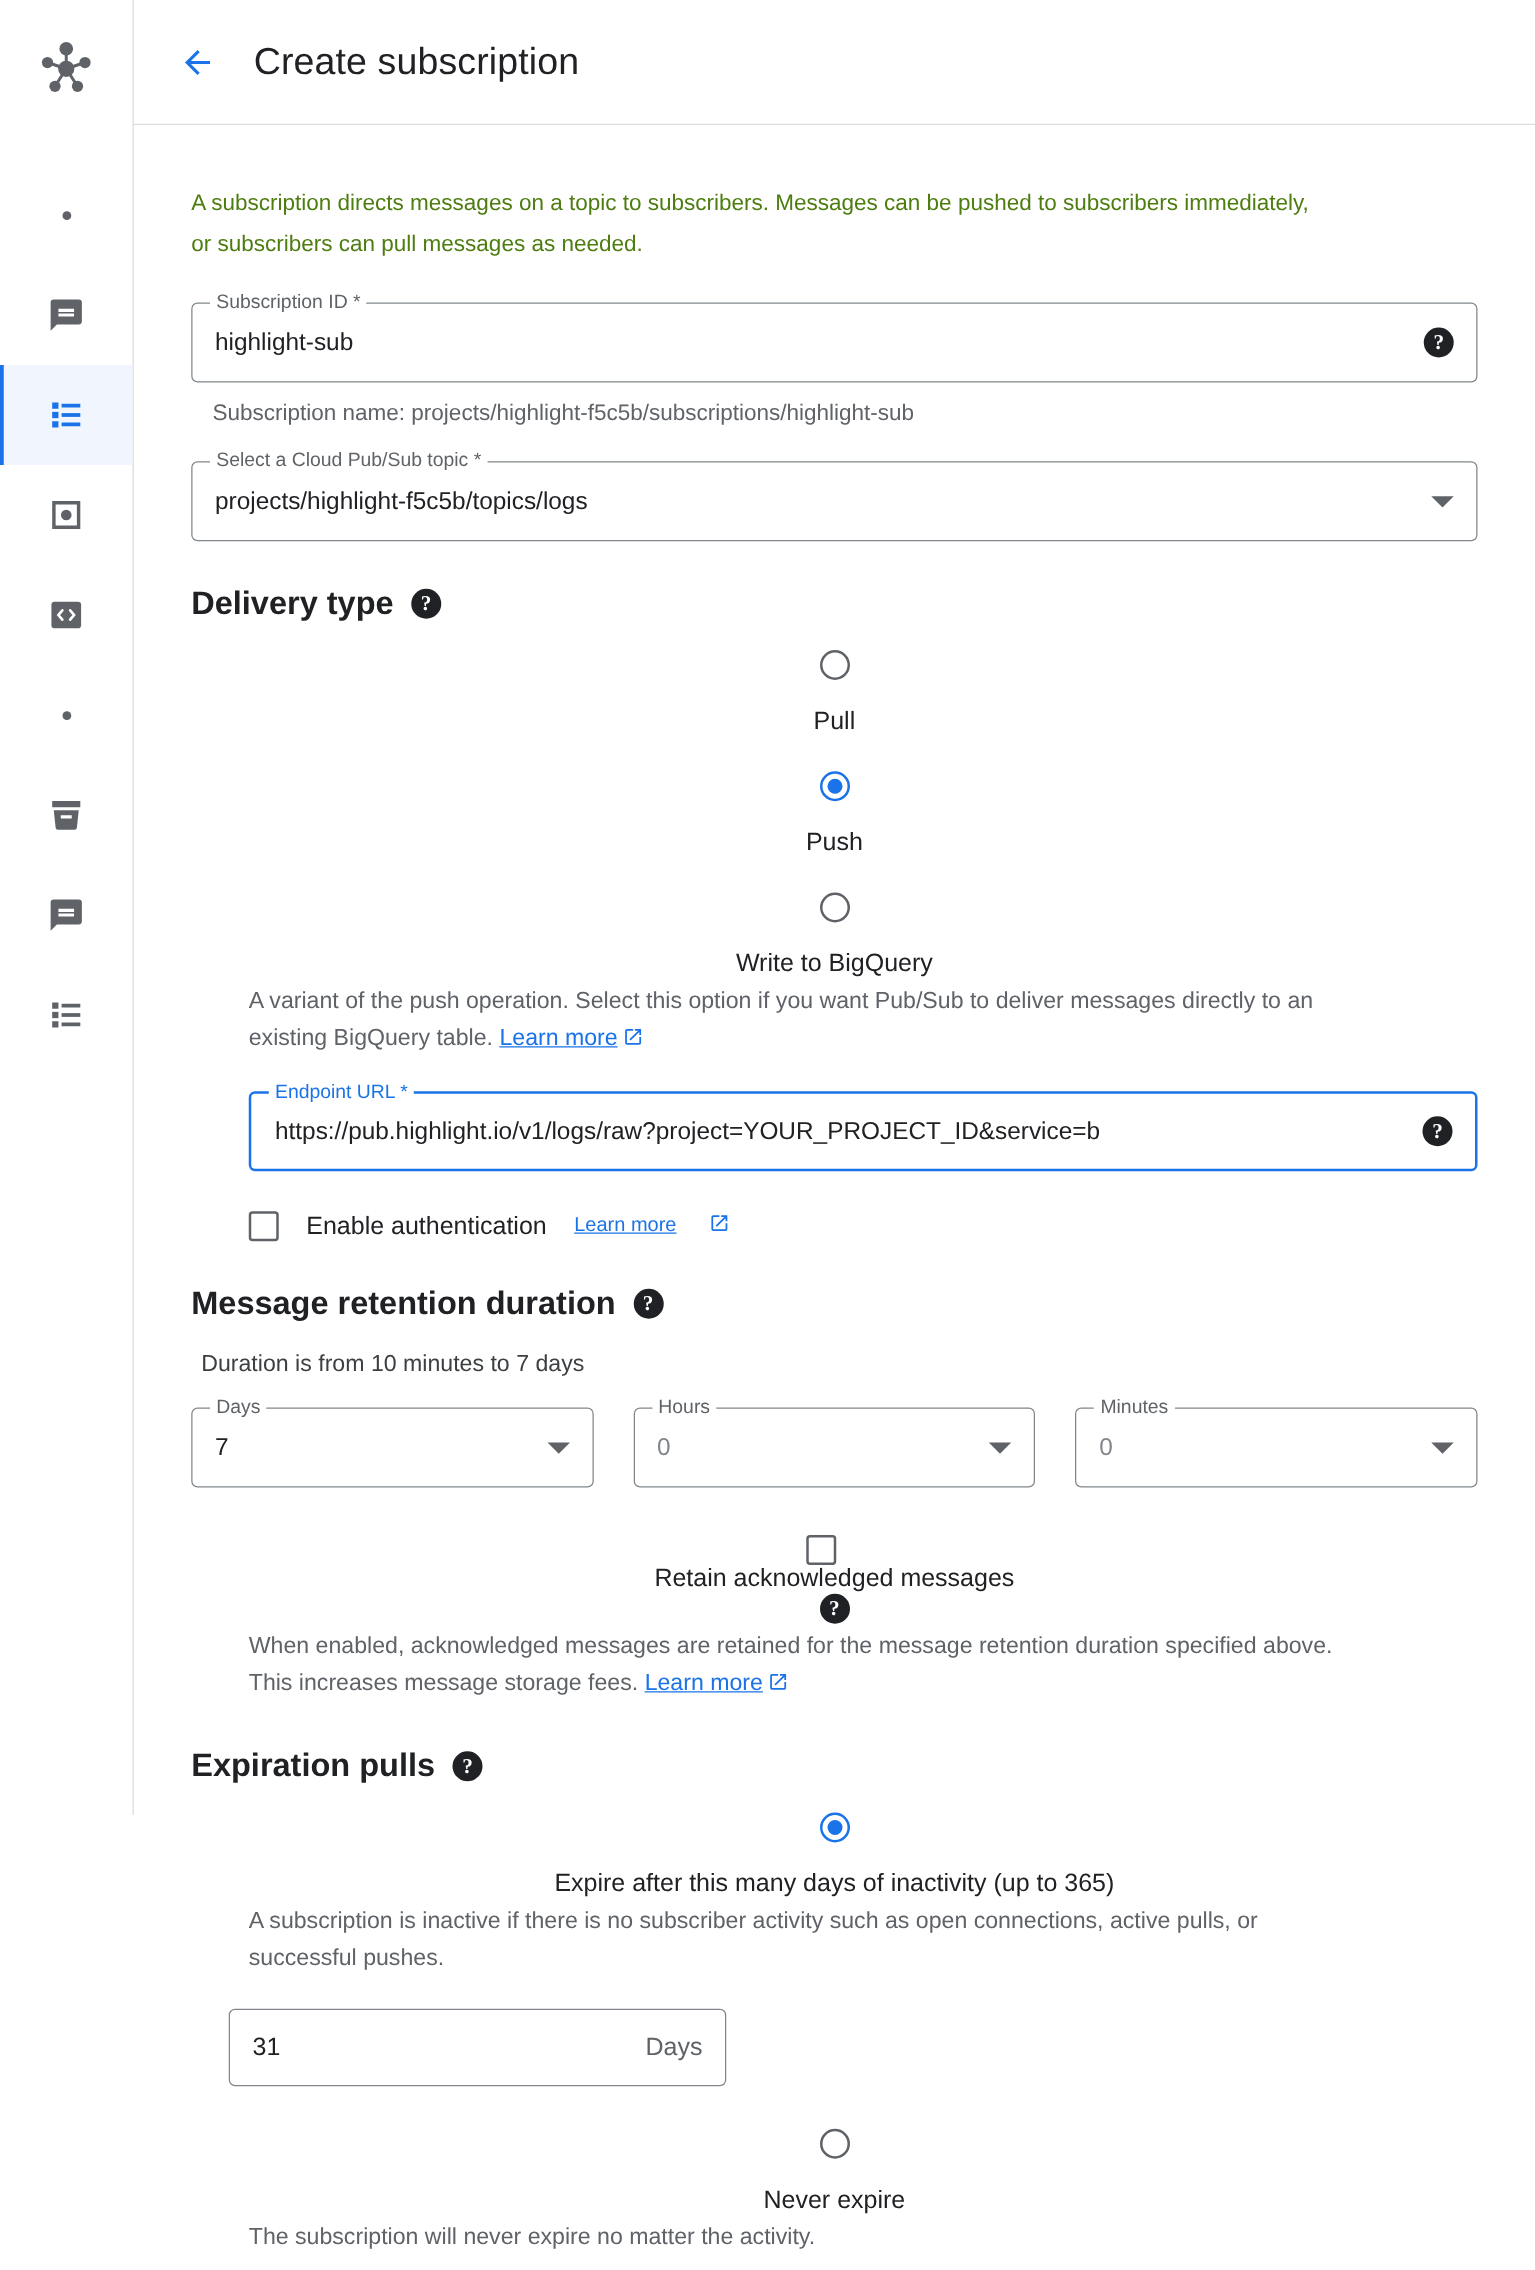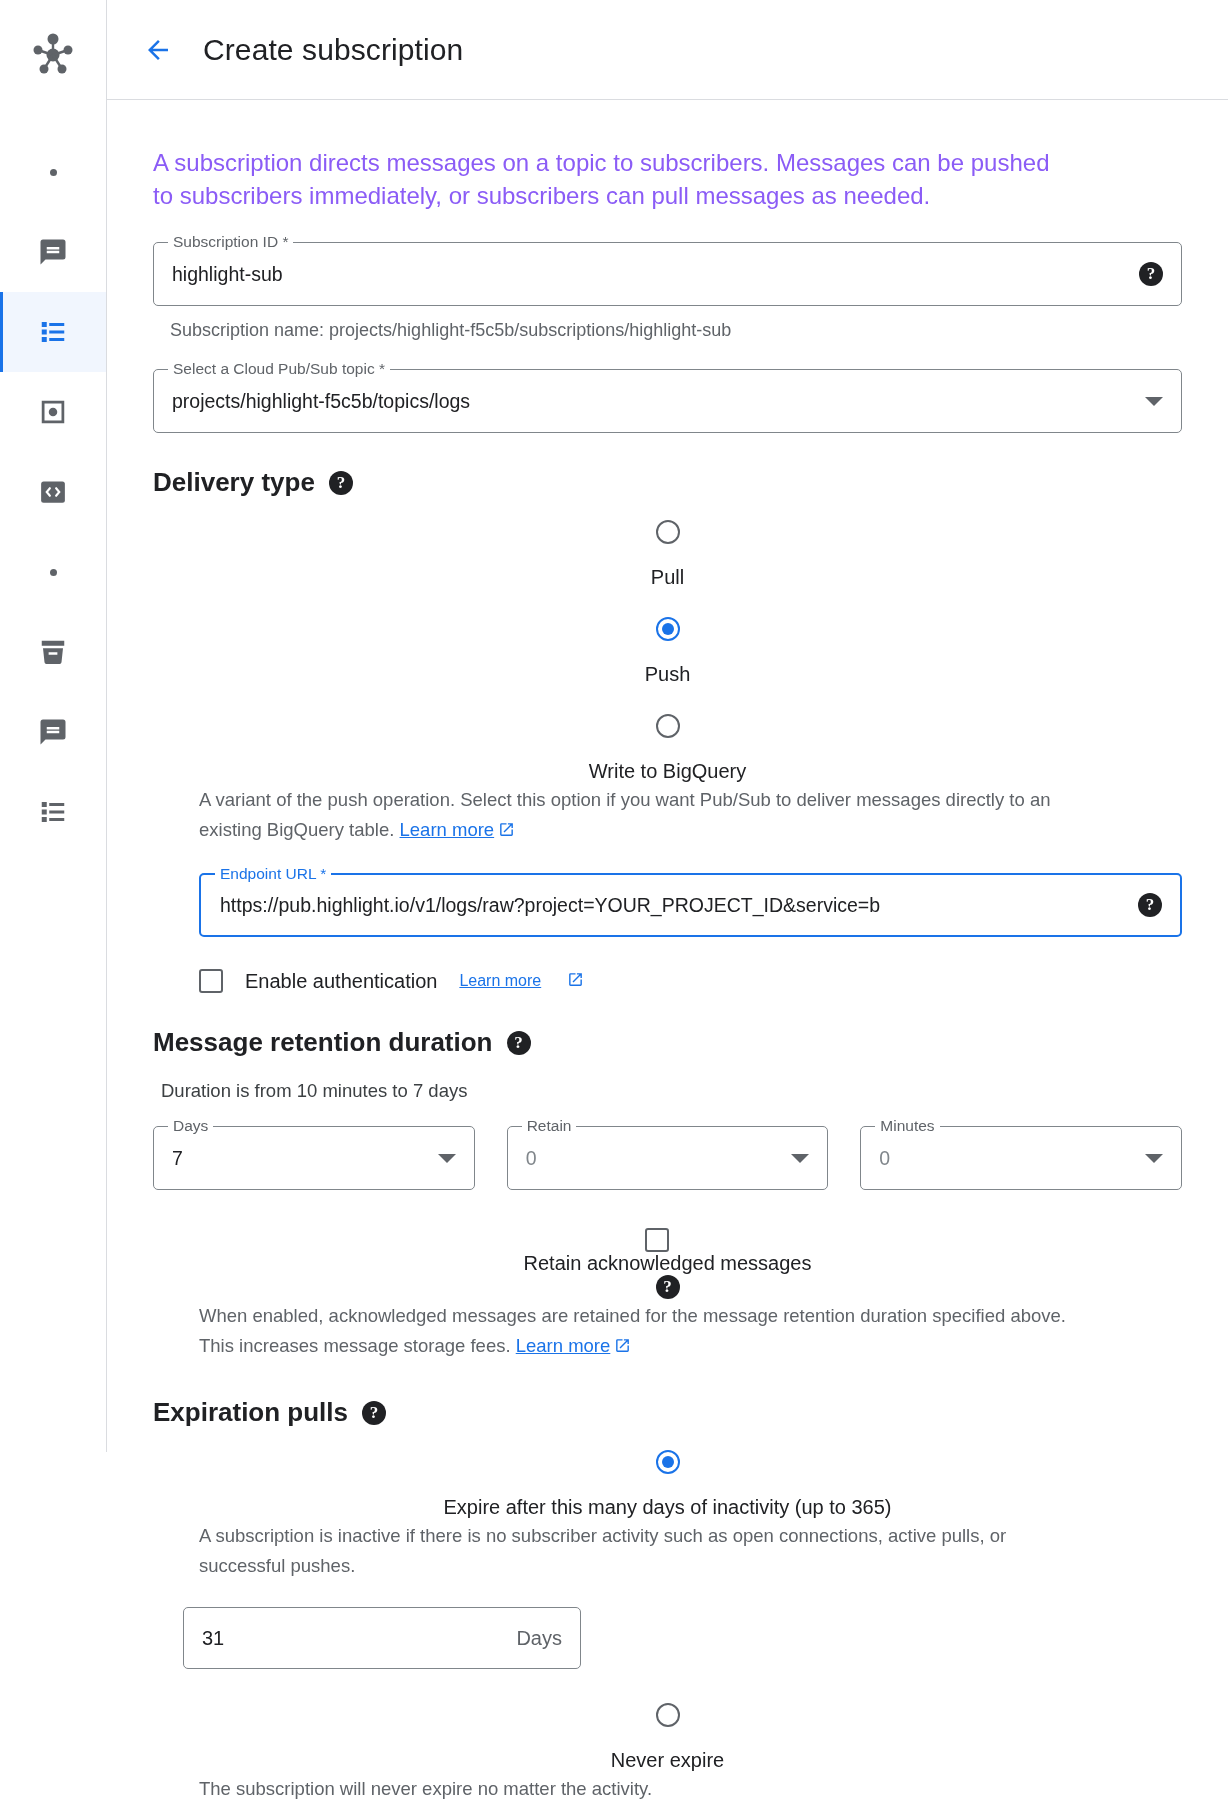--- a/index.html
+++ b/index.html
@@ -76,23 +76,23 @@
   .page-title {
     font-size: 30px;
     font-weight: 400;
     color: #202124;
     letter-spacing: .1px;
   }
 
   .body-scroll { padding: 46px 46px 0 46px; }
 
   .intro {
-    font-size: 24px;
+    font-size: 18px;
     line-height: 33px;
-    color: #8b5cf6;
+    color: #4d7c0f;
     max-width: 900px;
     margin: 0 0 30px 0;
   }
 
   
   .field {
     position: relative;
     border: 1px solid #80868b;
     border-radius: 5px;
     height: 64px;
@@ -430,21 +430,21 @@
       </div>
       <div class="duration-note">Duration is from 10 minutes to 7 days</div>
 
       <div class="three-col">
         <div class="field">
           <span class="legend">Days</span>
           <span class="value">7</span>
           <span class="caret"></span>
         </div>
         <div class="field">
-          <span class="legend">Retain</span>
+          <span class="legend">Hours</span>
           <span class="value placeholder">0</span>
           <span class="caret"></span>
         </div>
         <div class="field">
           <span class="legend">Minutes</span>
           <span class="value placeholder">0</span>
           <span class="caret"></span>
         </div>
       </div>
 

